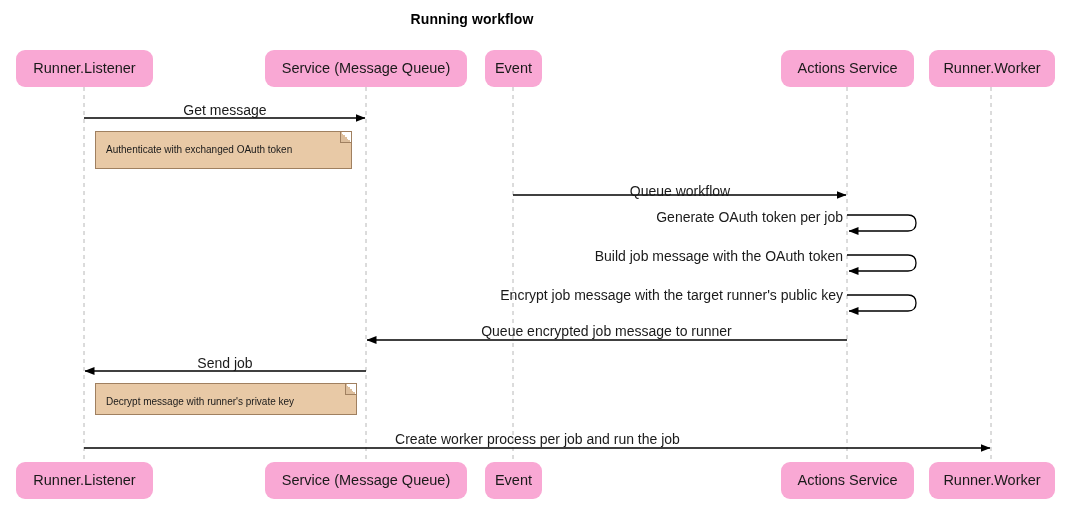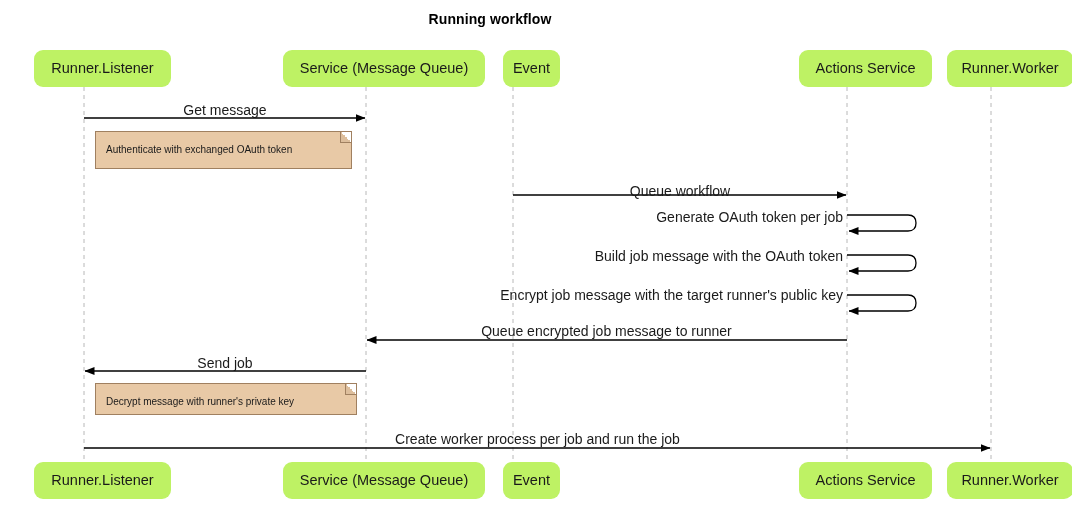--- a/index.html
+++ b/index.html
@@ -28,35 +28,33 @@
   .diagram-title {
     position: absolute;
     left: 0;
     top: 11px;
     width: 944px;
     text-align: center;
     font-size: 14px;
     font-weight: bold;
     color: #000000;
     letter-spacing: 0.1px;
-    padding-left: 18px;
   }
   .participant {
     position: absolute;
     box-sizing: border-box;
-    background: #bef264;
+    background: #f9a8d4;
     border-radius: 9px;
     height: 37px;
     line-height: 37px;
     text-align: center;
     font-size: 14.5px;
     color: #1a1a1a;
     white-space: nowrap;
     overflow: hidden;
-    margin-left: 18px;
   }
   .note {
     position: absolute;
     box-sizing: border-box;
     background: #e8c9a6;
     border: 1px solid #a08060;
     height: 38px;
     line-height: 36px;
     font-size: 10px;
     color: #1a1a1a;

